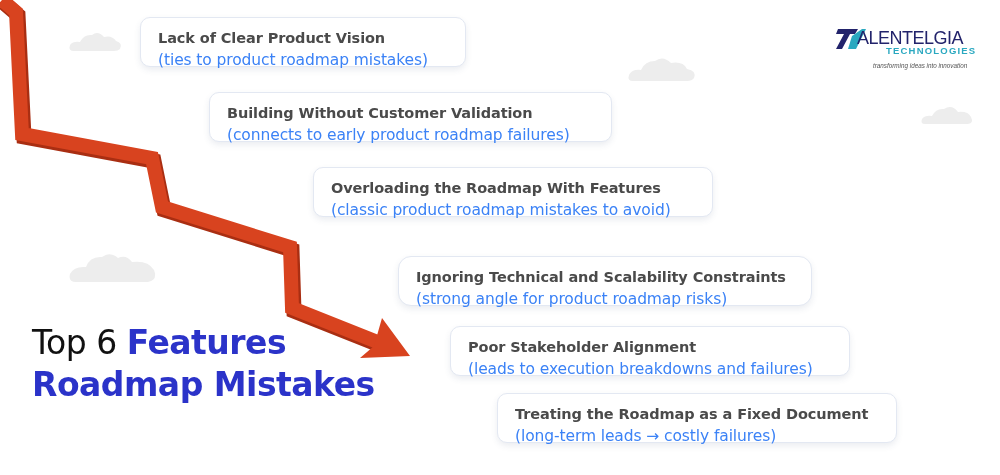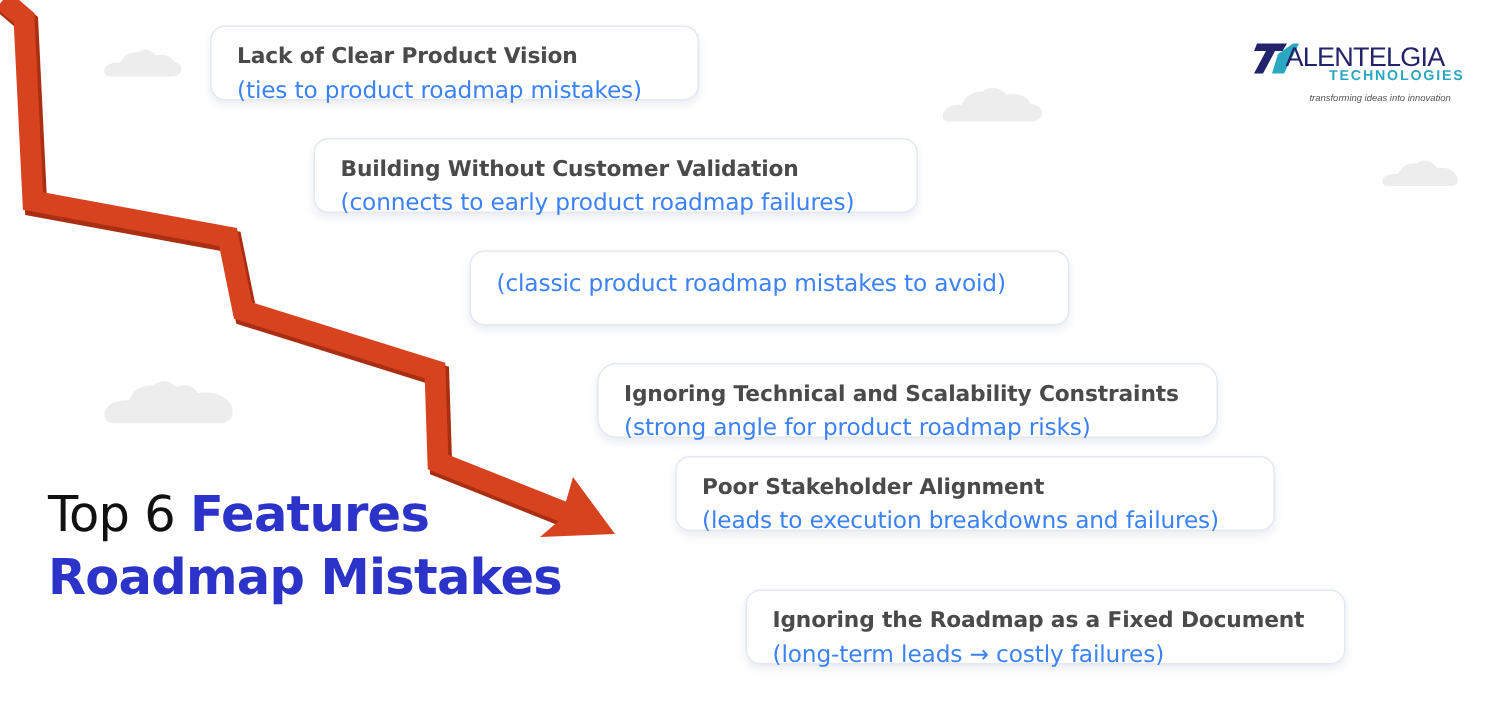--- a/index.html
+++ b/index.html
@@ -82,32 +82,33 @@
 
 <div class="card" style="left:140px;top:17px;width:326px;">
   <div class="t">Lack of Clear Product Vision</div>
   <div class="s">(ties to product roadmap mistakes)</div>
 </div>
 <div class="card" style="left:180px;top:92px;width:403px;margin-left:29px;">
   <div class="t">Building Without Customer Validation</div>
   <div class="s">(connects to early product roadmap failures)</div>
 </div>
 <div class="card" style="left:313px;top:167px;width:400px;">
+  <div class="t">Overloading the Roadmap With Features</div>
   <div class="s">(classic product roadmap mistakes to avoid)</div>
 </div>
-<div class="card" style="left:398px;top:242px;width:414px;border-radius:13px;">
+<div class="card" style="left:398px;top:256px;width:414px;border-radius:13px;">
   <div class="t">Ignoring Technical and Scalability Constraints</div>
   <div class="s">(strong angle for product roadmap risks)</div>
 </div>
-<div class="card" style="left:450px;top:304px;width:400px;">
+<div class="card" style="left:450px;top:326px;width:400px;">
   <div class="t">Poor Stakeholder Alignment</div>
   <div class="s">(leads to execution breakdowns and failures)</div>
 </div>
 <div class="card" style="left:497px;top:393px;width:400px;">
-  <div class="t">Ignoring the Roadmap as a Fixed Document</div>
+  <div class="t">Treating the Roadmap as a Fixed Document</div>
   <div class="s">(long-term leads → costly failures)</div>
 </div>
 
 <div class="logo">
   <svg class="mark" width="30" height="24" viewBox="0 0 30 24">
     <polygon points="2,2 22,2 19,7 14,7 6,22 0,22 8,7 0,7" fill="#22236b"></polygon>
     <polygon points="16,9 26,2 30,2 20,22 12,22" fill="#2aa8c0"></polygon>
   </svg>
   <div class="name">ALENTELGIA</div>
   <div class="sub">TECHNOLOGIES</div>

